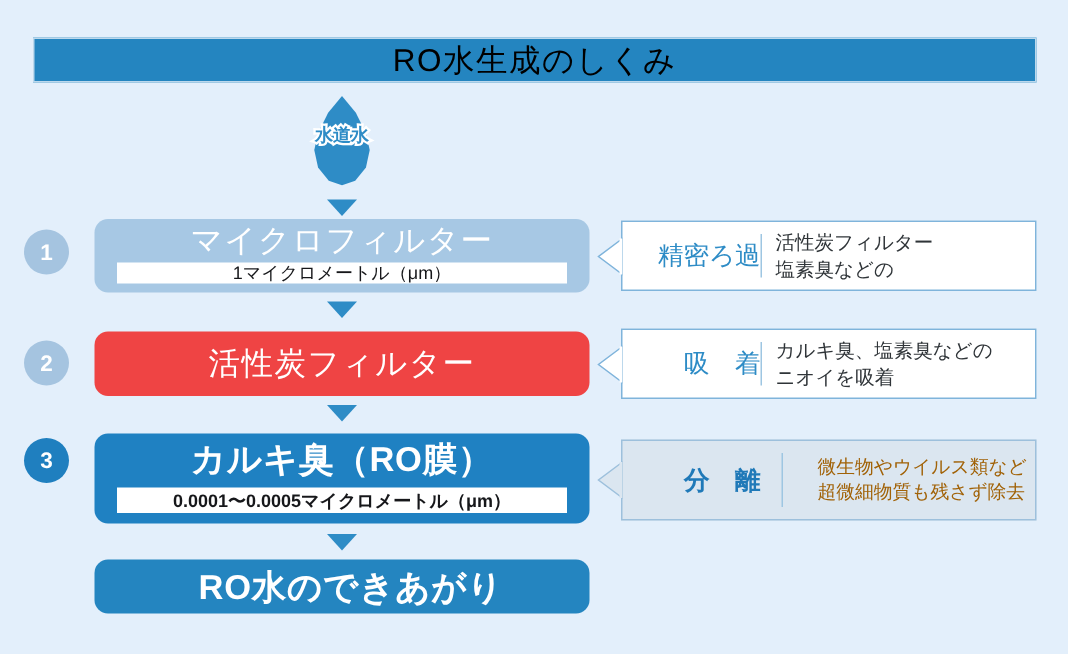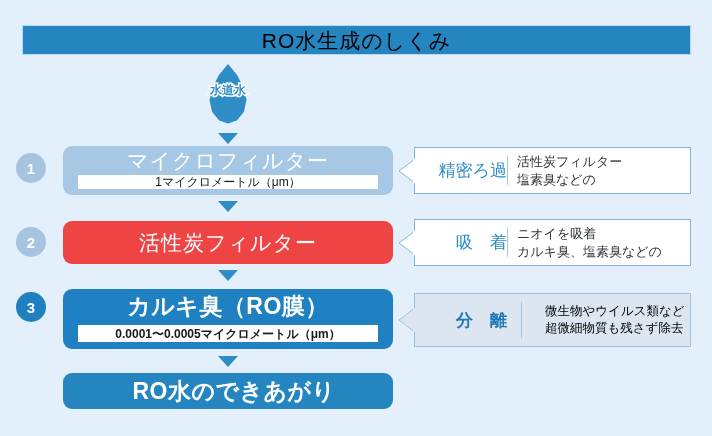--- a/index.html
+++ b/index.html
@@ -183,21 +183,21 @@
     background: #9ec6e2;
   }
   .callout-desc {
     flex: 1 1 auto;
     padding-left: 9px;
     font-size: 13px;
     color: #2f3438;
     line-height: 1.35;
   }
   .callout-desc-blue {
-    color: #000000;
+    color: #a16207;
     font-size: 12.5px;
   }
   .callout-desc div { white-space: nowrap; }
 </style>
 </head>
 <body>
 
 <div id="diagram">
 
   <div class="title-bar">
@@ -238,22 +238,22 @@
   </div>
 
   <div class="callout" style="top:219px; height:47px;">
     <svg class="callout-notch" viewBox="0 0 17 26">
       <polygon points="17,1 1,13 17,25" fill="#ffffff" stroke="#7fb4db" stroke-width="1"></polygon>
       <line x1="16" y1="1" x2="16" y2="25" stroke="#ffffff" stroke-width="2"></line>
     </svg>
     <div class="callout-label">吸　着</div>
     <div class="callout-sep"></div>
     <div class="callout-desc">
+      <div>カルキ臭、塩素臭などの</div>
       <div>ニオイを吸着</div>
-      <div>カルキ臭、塩素臭などの</div>
     </div>
   </div>
 
   <div class="arrow" style="left:218px; top:270px;"></div>
 
   <div class="badge badge-3" style="left:16px; top:292px;">3</div>
   <div class="step-box step-box-3" style="top:289px; height:60px; padding:6px 0 7px;">
     <div class="step-title t-bold">カルキ臭（RO膜）</div>
     <div class="spec spec-bold" style="margin-top:7px;">0.0001〜0.0005マイクロメートル（μm）</div>
   </div>

